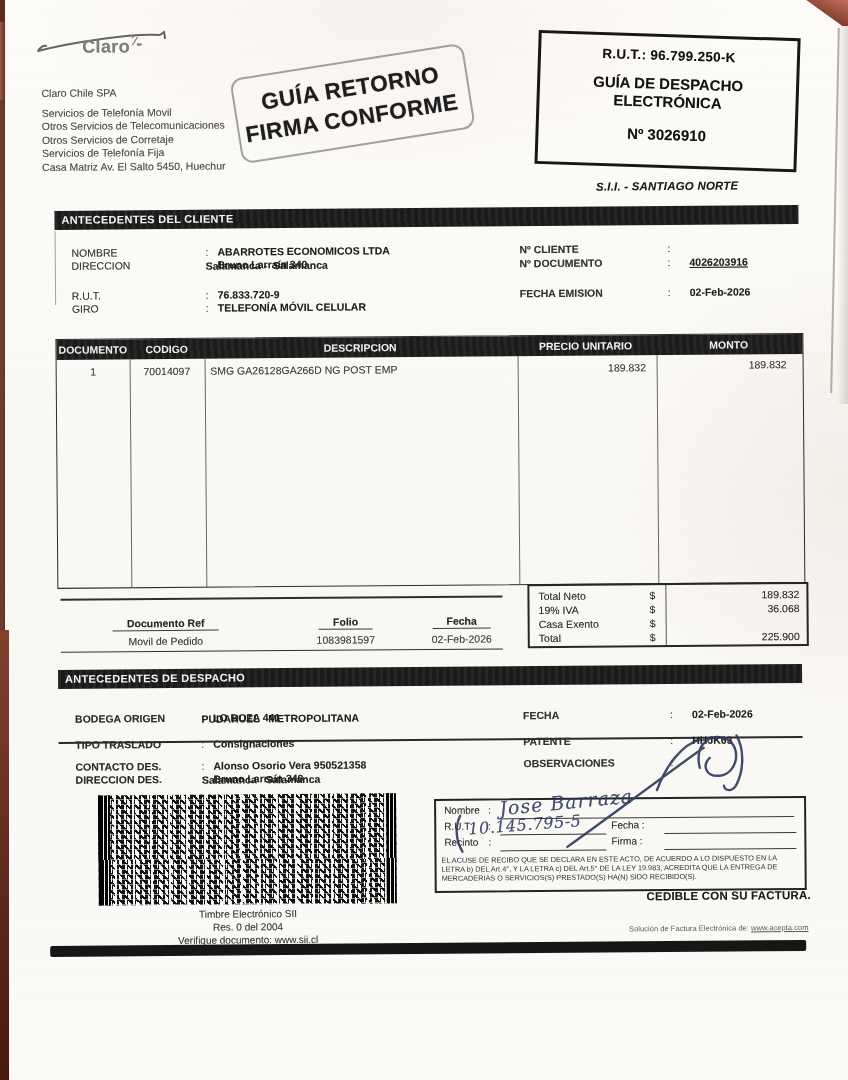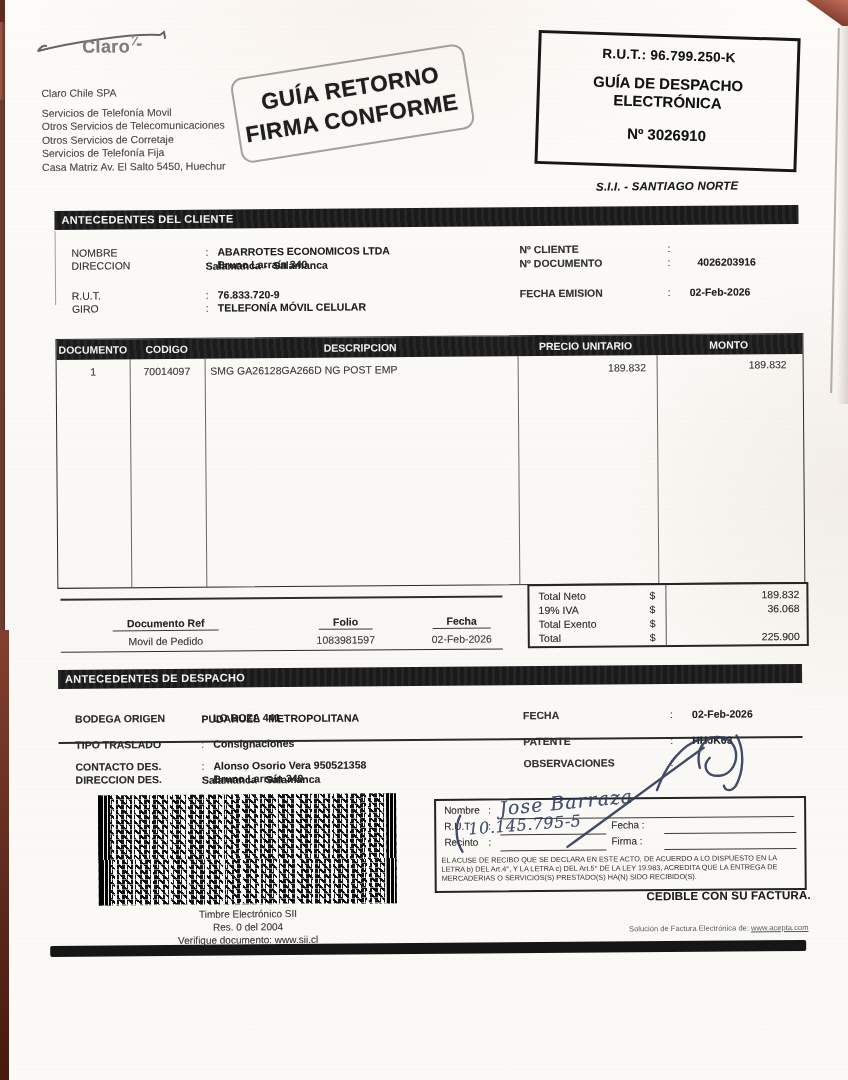--- a/index.html
+++ b/index.html
@@ -218,21 +218,21 @@
     <span class="lbl">R.U.T.</span><span class="col">:</span><span class="val b">76.833.720-9</span>
   </div>
   <div class="frow lw134" style="left:62px;top:288px;">
     <span class="lbl">GIRO</span><span class="col">:</span><span class="val b">TELEFONÍA MÓVIL CELULAR</span>
   </div>
 
   <div class="frow lw148" style="left:510px;top:232px;">
     <span class="lbl">Nº CLIENTE</span><span class="col">:</span><span class="val b"></span>
   </div>
   <div class="frow lw148" style="left:510px;top:246px;">
-    <span class="lbl">Nº DOCUMENTO</span><span class="col">:</span><span class="val b" style="margin-left:22px;">4026203916</span>
+    <span class="lbl">Nº DOCUMENTO</span><span class="col">:</span><span class="val b" style="margin-left:14px;text-decoration:underline;">4026203916</span>
   </div>
   <div class="frow lw148" style="left:510px;top:276px;">
     <span class="lbl">FECHA EMISION</span><span class="col">:</span><span class="val b" style="margin-left:14px;">02-Feb-2026</span>
   </div>
 
   <div class="items">
     <div class="thead">
       <div class="c1">DOCUMENTO</div>
       <div class="c2">CODIGO</div>
       <div class="c3">DESCRIPCION</div>
@@ -275,21 +275,21 @@
       <span class="tl">Total Neto</span>
       <span class="tc">$</span>
       <span class="tv">189.832</span>
     </div>
     <div class="tline" style="top:18px;">
       <span class="tl">19% IVA</span>
       <span class="tc">$</span>
       <span class="tv">36.068</span>
     </div>
     <div class="tline" style="top:32px;">
-      <span class="tl">Total Exento</span>
+      <span class="tl">Casa Exento</span>
       <span class="tc">$</span>
       <span class="tv"></span>
     </div>
     <div class="tline" style="top:46px;">
       <span class="tl">Total</span>
       <span class="tc">$</span>
       <span class="tv">225.900</span>
     </div>
   </div>
 

